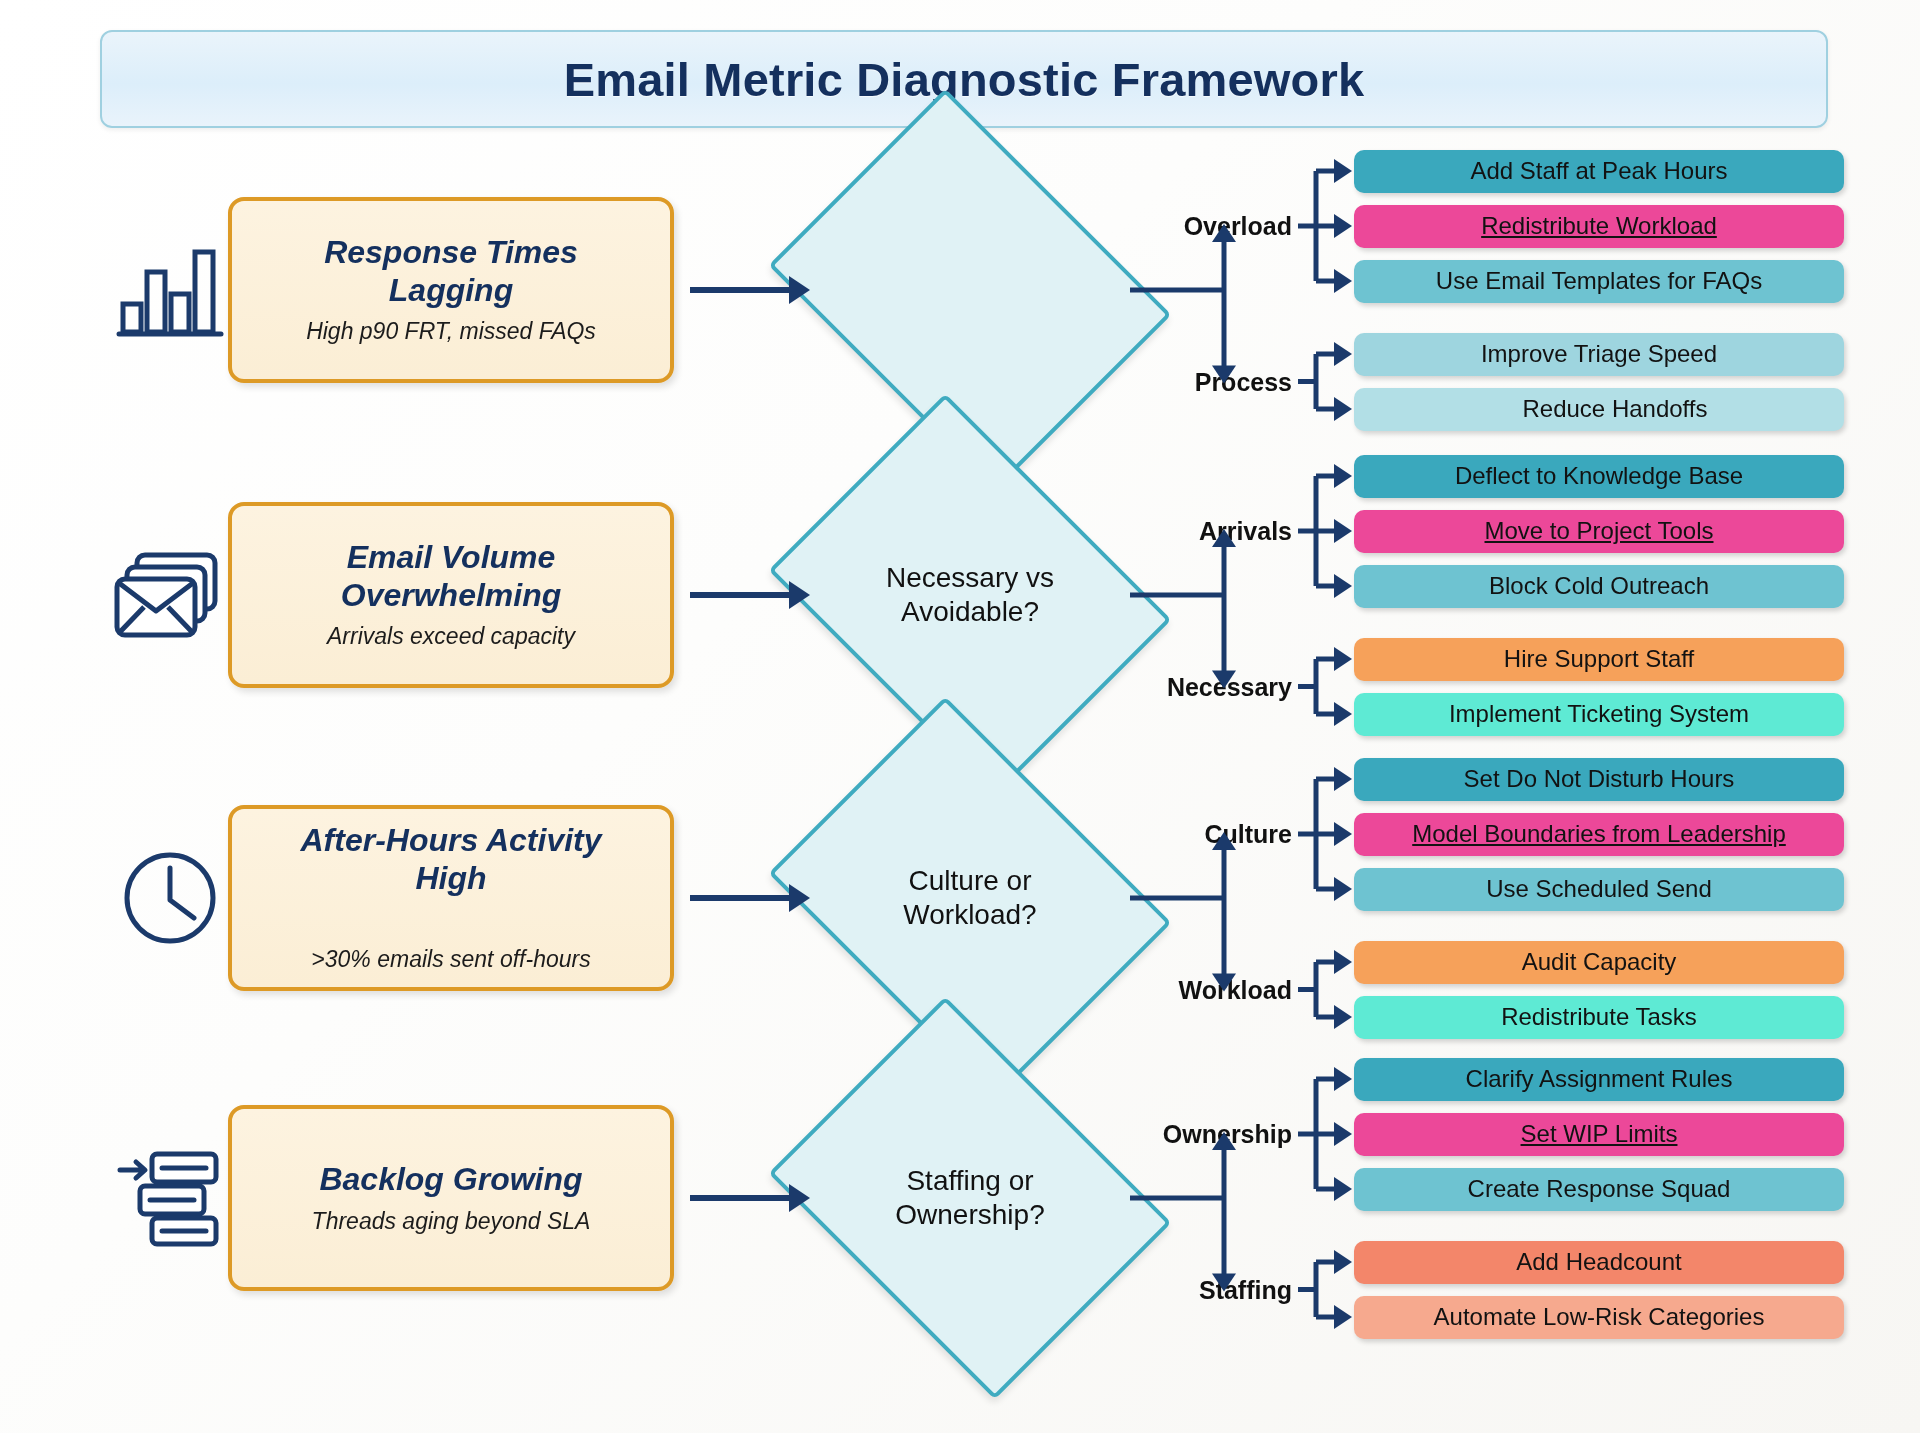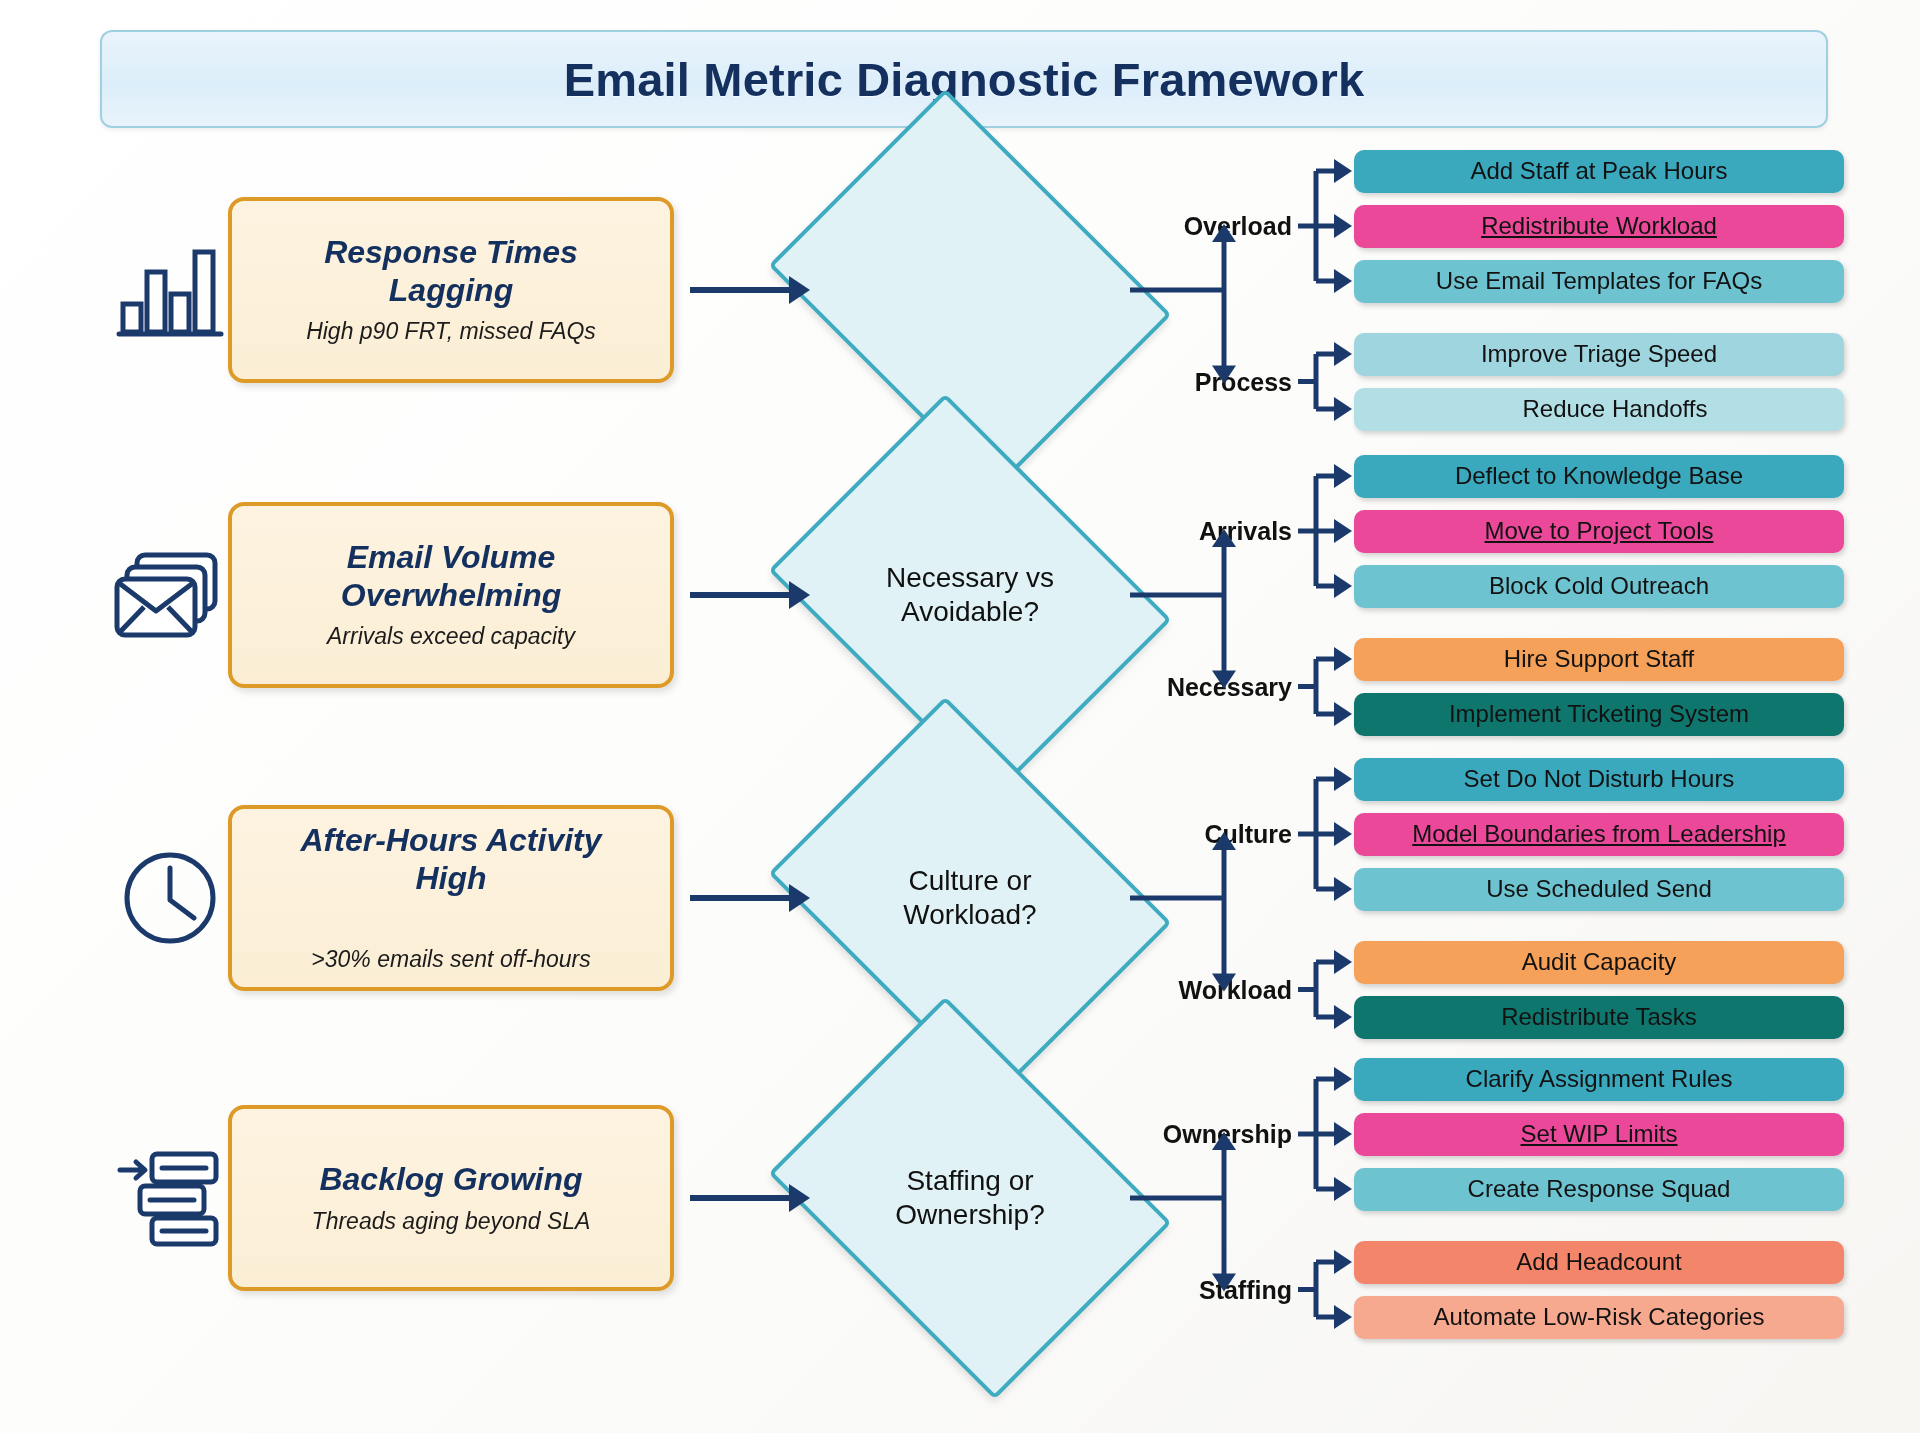--- a/index.html
+++ b/index.html
@@ -82,21 +82,21 @@
   }
 
   
   .t0{ background:#3aa8bd; }
   .t1{ background:#ec4899;text-decoration:underline; }
   .t2{ background:#6ec3d1; }
   .t3{ background:#9ed5df; }
   .t4{ background:#b2dfe6;padding-left:32px; }
   
   .o0{ background:#f6a15a; }
-  .o1{ background:#0f766e; }
+  .o1{ background:#5eead4; }
   
   .s0{ background:#f3866a; }
   .s1{ background:#f6a98e; }
 
   
   #wires{ position:absolute; left:0; top:0; width:1920px; height:1433px; pointer-events:none; z-index:2; }
 
   
   .footer{
     position:absolute; left:100px; top:1375px;

